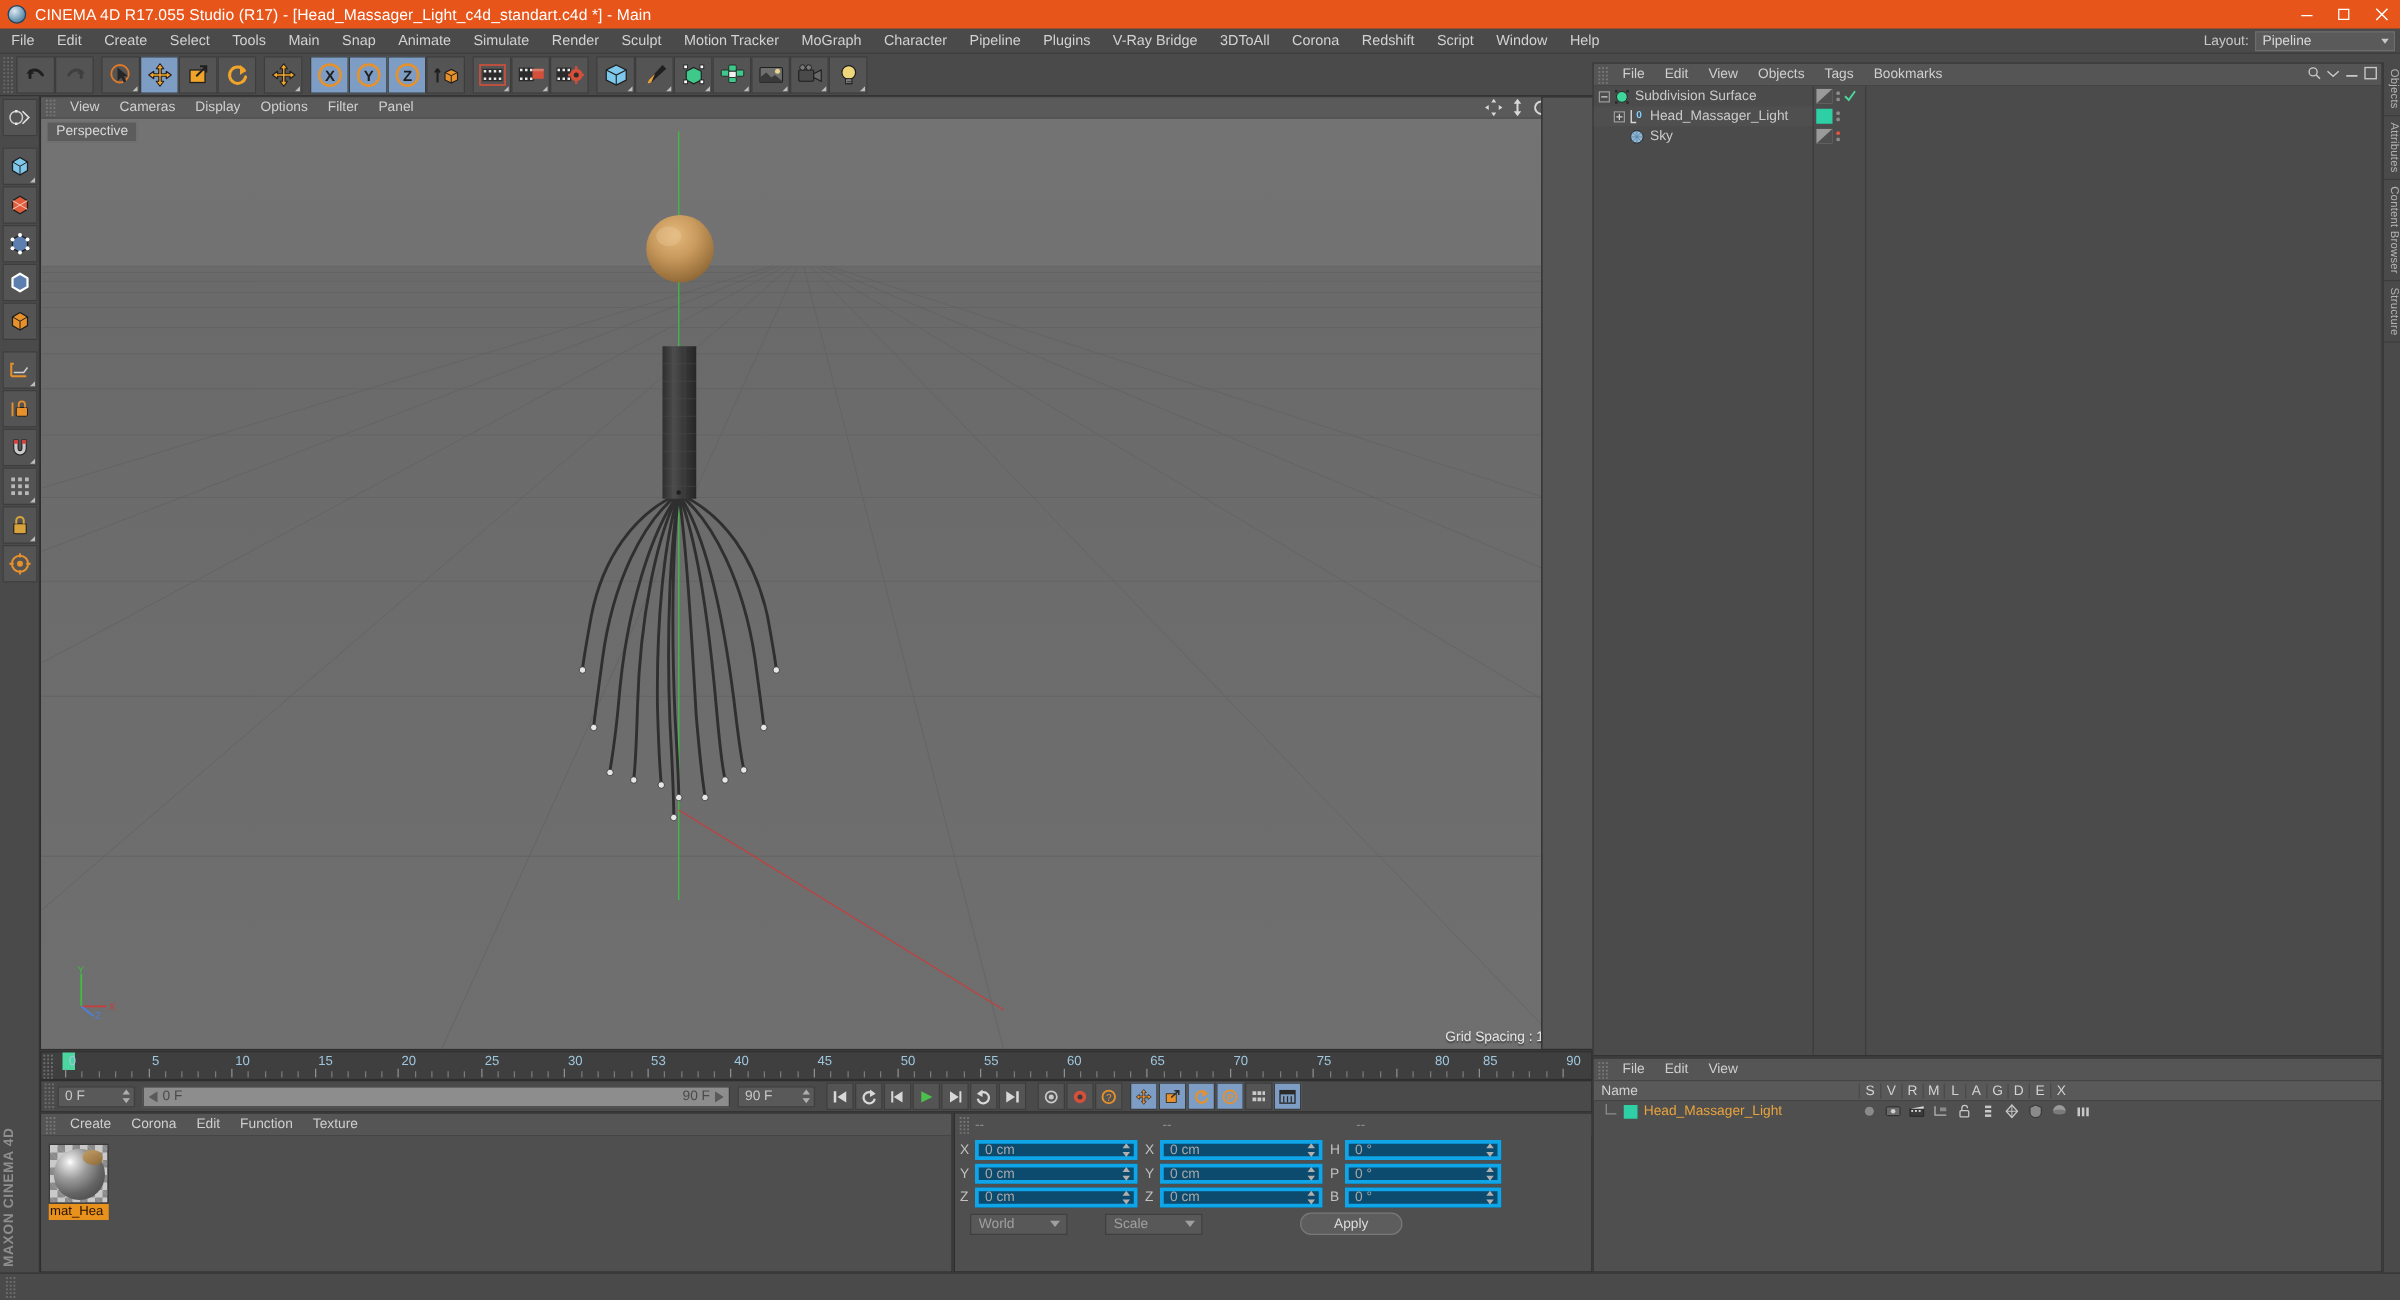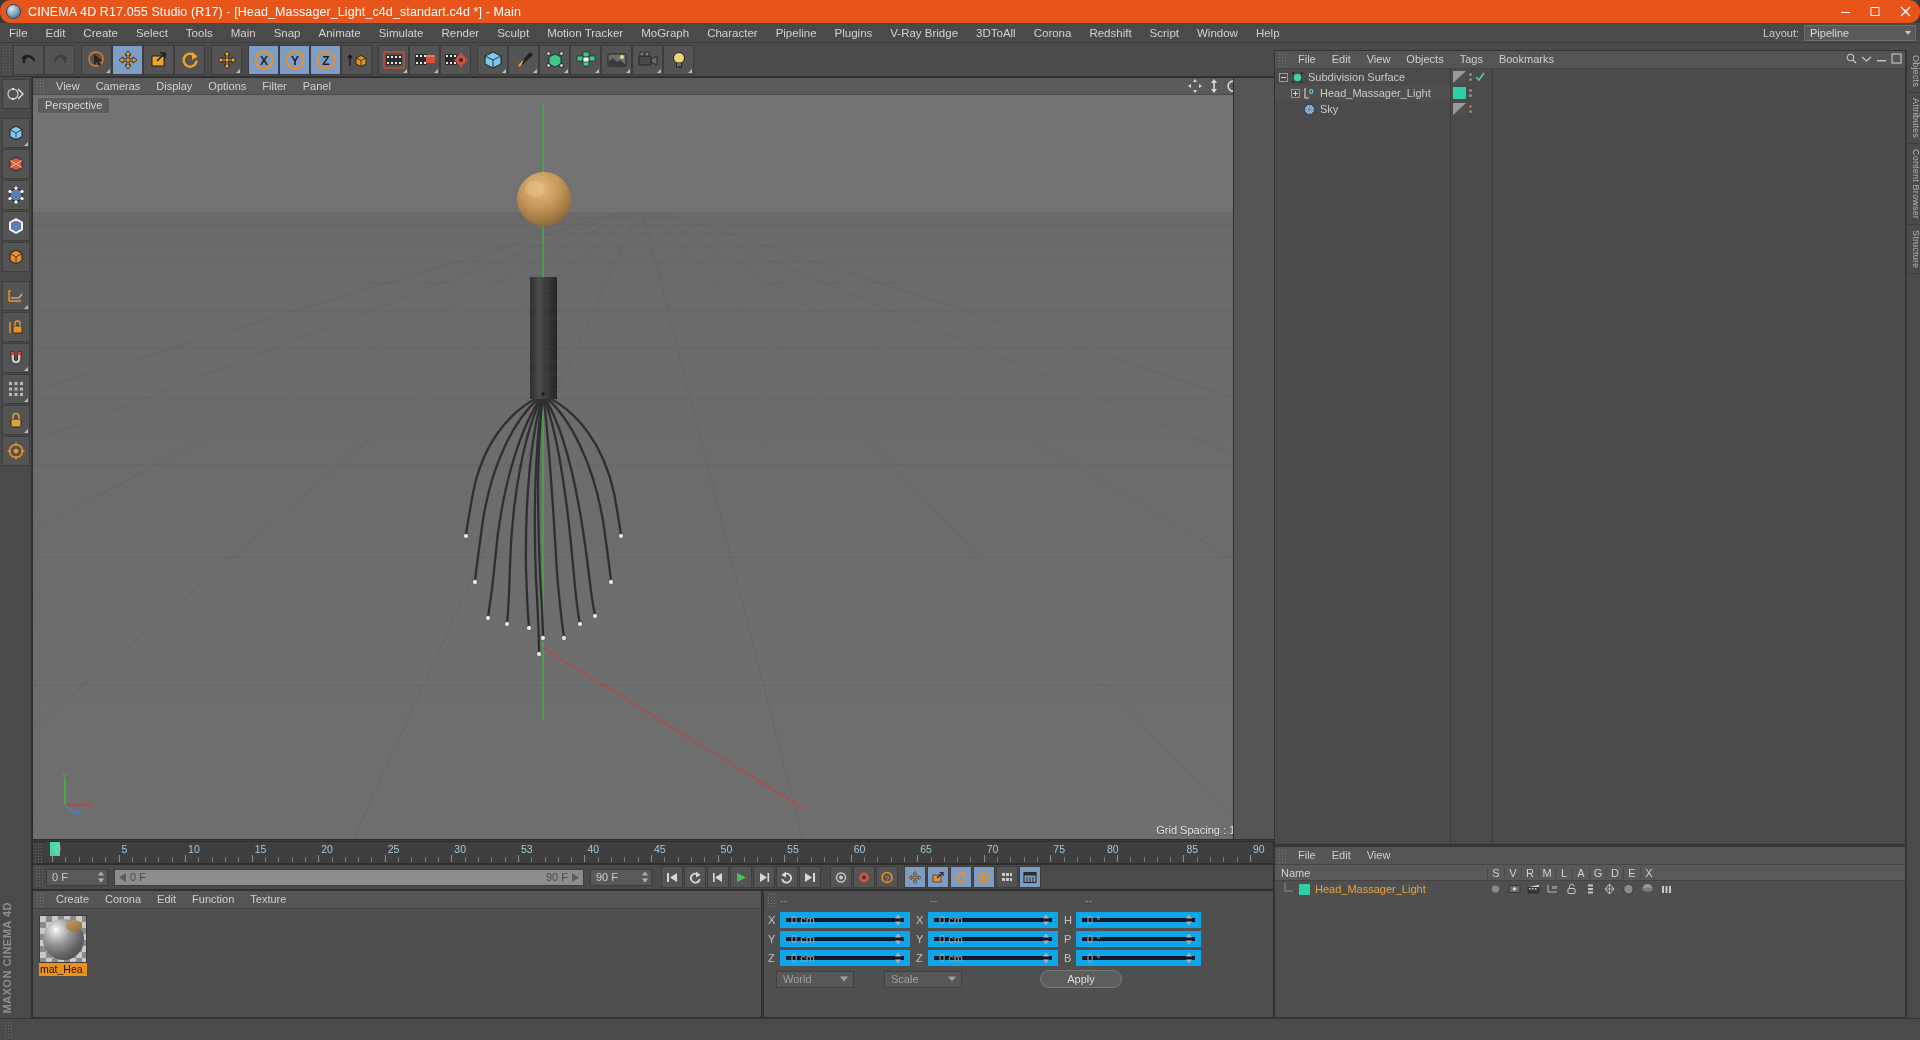--- a/index.html
+++ b/index.html
@@ -8,21 +8,21 @@
     background: #3a3a3a;
     font-family: "Liberation Sans", sans-serif;
     overflow: hidden;
     -webkit-font-smoothing: antialiased;
   }
   .app { position: relative; width: 1920px; height: 1040px; }
 
   
   .titlebar {
     height: 23px; background: #e8551b; display: flex; align-items: center;
-    padding-left: 6px; color: #fff; font-size: 12.5px; border-radius: 11px;
+    padding-left: 6px; color: #fff; font-size: 12.5px;
   }
   .tb-logo {
     width: 15px; height: 15px; border-radius: 50%;
     background: radial-gradient(circle at 35% 30%, #dfe8ee 0%, #8fb3c9 40%, #2d5f86 100%);
     margin-right: 7px; flex: 0 0 auto; border: 1px solid #1a4566;
   }
   .tb-title { flex: 1 1 auto; white-space: nowrap; letter-spacing: .1px; }
   .tb-btns { display: flex; align-items: center; height: 23px; }
   .tb-btn {
     width: 30px; height: 23px; display: flex; align-items: center; justify-content: center;
@@ -301,21 +301,21 @@
     background: #4f4f4f;
   }
   .cm-grip {
     width: 9px; height: 14px; margin: 0 4px 0 3px;
     background-image: radial-gradient(#777 40%, transparent 41%); background-size: 3px 3px;
   }
   .cm-grid { padding: 2px 4px 0 4px; }
   .cm-row { display: flex; align-items: center; height: 17px; margin-bottom: 2px; gap: 0; }
   .cm-lbl { width: 12px; color: #c2c2c2; font-size: 11px; text-align: left; }
   .cm-f {
-    height: 16px; background: #0f172a; border: 6px solid #0ea5e9; color: #a8a8a8;
+    height: 16px; background: #0c4a6e; border: 3px solid #0ea5e9; color: #a8a8a8;
     font-size: 11px; display: flex; align-items: center; padding-left: 5px;
     position: relative; margin-right: 6px;
   }
   .cm-bottom { display: flex; align-items: center; padding: 2px 4px; gap: 8px; }
   .cm-sel {
     width: 78px; height: 17px; background: #585858; border: 1px solid #3f3f3f;
     color: #a0a0a0; font-size: 11px; display: flex; align-items: center;
     padding-left: 6px; position: relative;
   }
   .cm-sel .arw {
@@ -1156,21 +1156,21 @@
         <div class="tl-num" style="left: 410.333px;">30</div>
         <div class="tl-num" style="left: 476.889px;">53</div>
         <div class="tl-num" style="left: 543.444px;">40</div>
         <div class="tl-num" style="left: 610px;">45</div>
         <div class="tl-num" style="left: 676.556px;">50</div>
         <div class="tl-num" style="left: 743.111px;">55</div>
         <div class="tl-num" style="left: 809.667px;">60</div>
         <div class="tl-num" style="left: 876.222px;">65</div>
         <div class="tl-num" style="left: 942.778px;">70</div>
         <div class="tl-num" style="left: 1009.33px;">75</div>
-        <div class="tl-num" style="left: 1063px; text-align: right;">80</div>
+        <div class="tl-num" style="left: 1104px; text-align: right;">80</div>
         <div class="tl-num" style="left: 1142.44px;">85</div>
         <div class="tl-num" style="left: 1209px;">90</div>
       </div>
   </div>
 
   <div class="transport">
     <div class="tr-grip"></div>
 
     <div class="numfield" style="width:62px;margin-right:6px;">
       <span>0 F</span>

